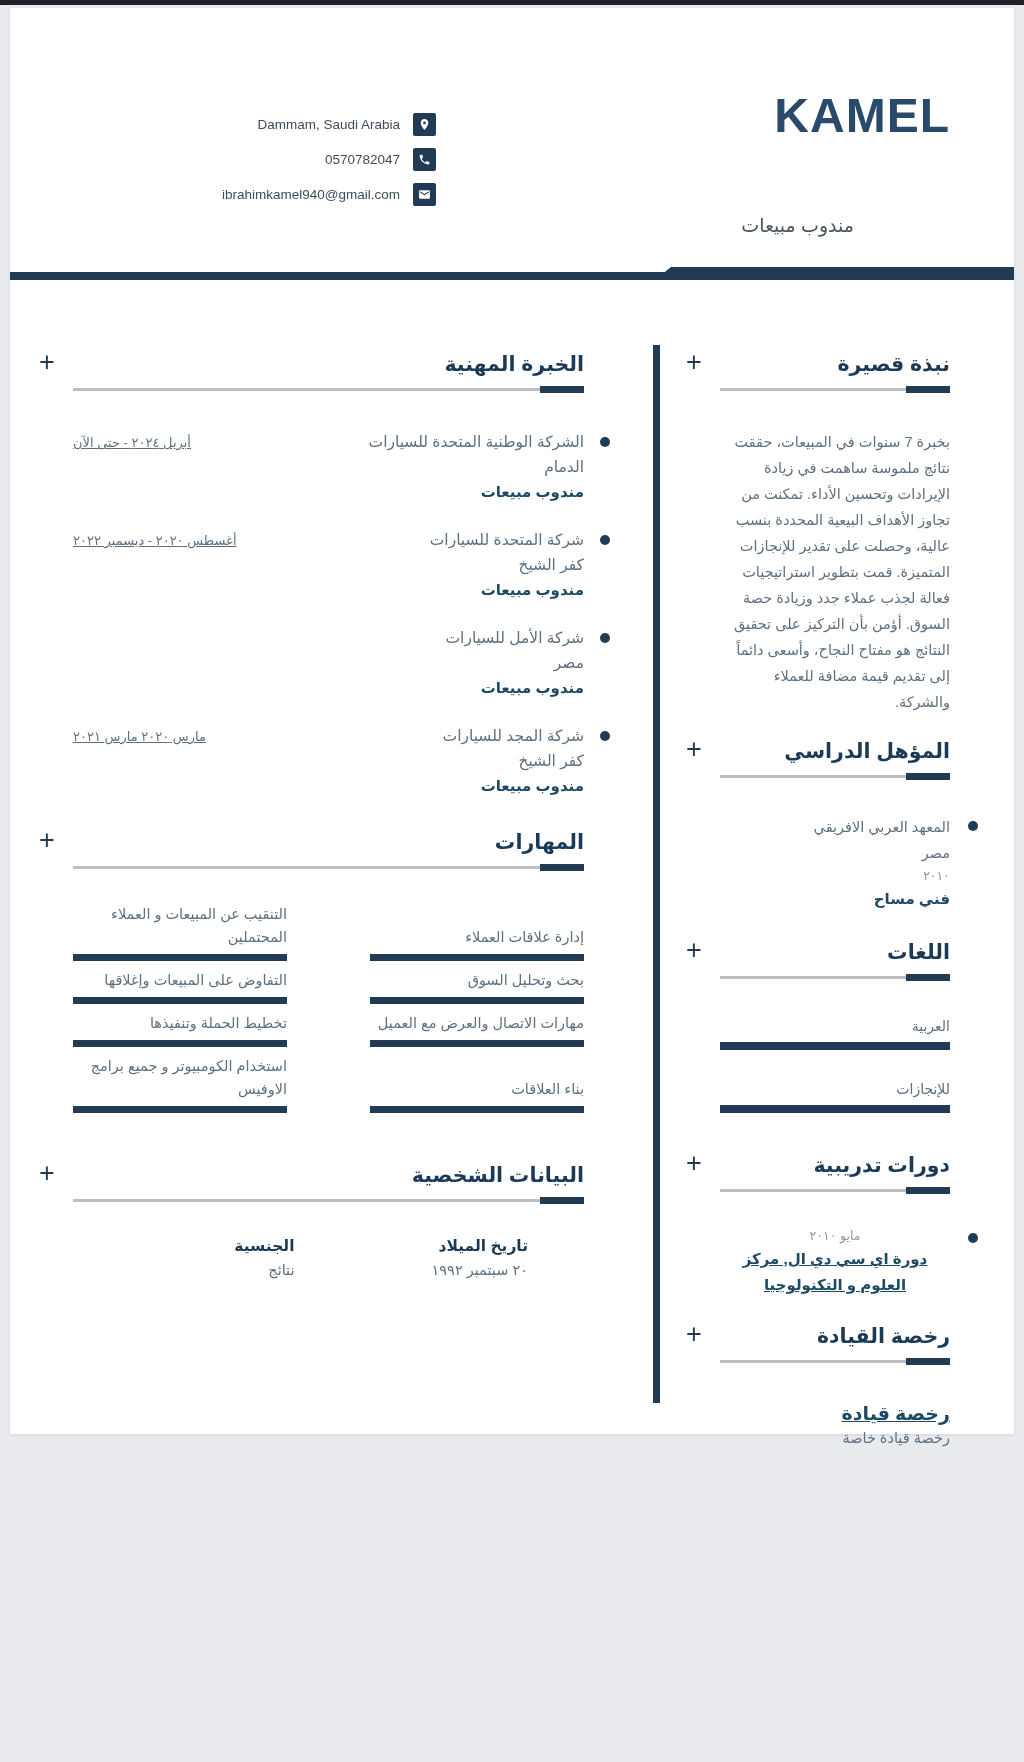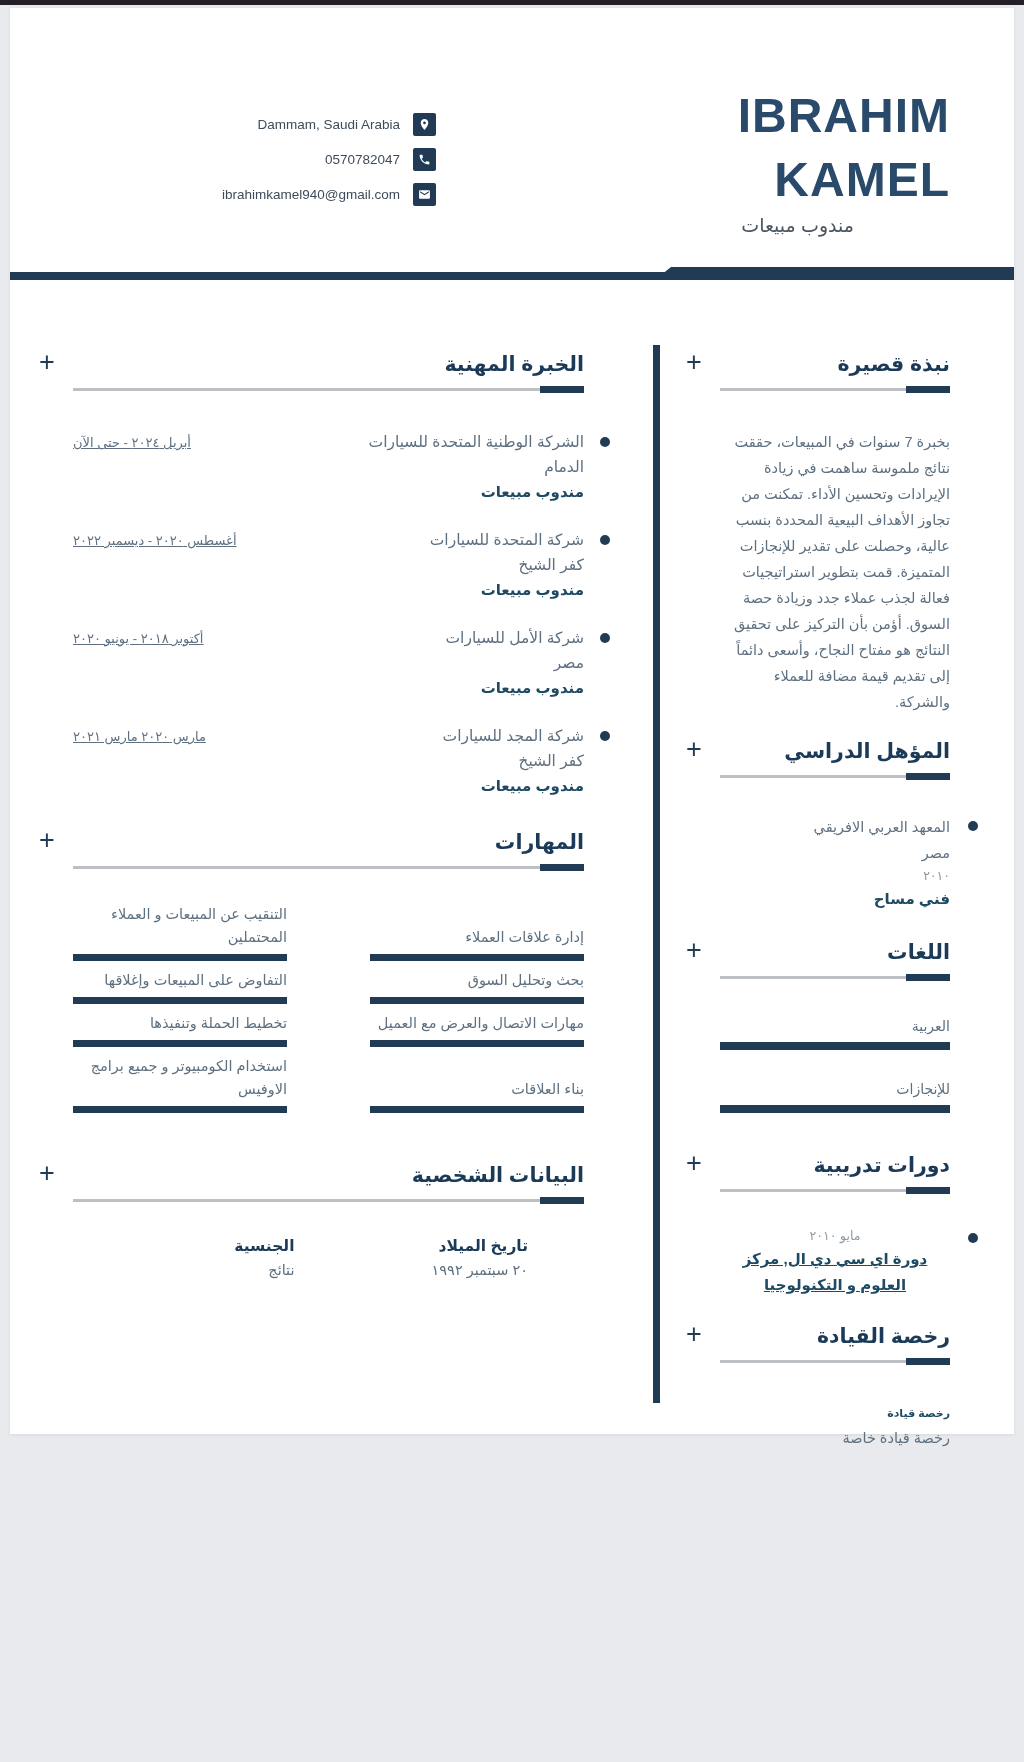--- a/index.html
+++ b/index.html
@@ -81,21 +81,21 @@
   .langs{margin-top:34px;}
   .lang{margin-bottom:28px;direction:rtl;}
   .lang-name{font-size:14px;line-height:22px;color:var(--body);text-align:right;}
   .lang-bar{height:8px;background:var(--navy);margin-top:5px;}
   .courses-head{margin-top:38px;}
   .course-item{margin-top:32px;text-align:center;}
   .course-date{font-size:12.5px;line-height:20px;color:var(--small);}
   .course-name{font-size:15px;line-height:26px;font-weight:bold;color:var(--role);text-decoration:underline;}
   .license-head{margin-top:24px;}
   .license-body{margin-top:36px;direction:rtl;text-align:right;}
-  .license-title{font-size:11px;line-height:25px;font-weight:bold;color:var(--role);}
+  .license-title{font-size:19px;line-height:25px;font-weight:bold;color:var(--role);text-decoration:underline;}
   .license-detail{font-size:14.5px;line-height:25px;color:var(--body);}
 </style>
 </head>
 <body>
 
 <div class="topbar"></div>
 
 <div class="page">
 
   <div class="contact">
@@ -119,21 +119,20 @@
       <span class="c-text">ibrahimkamel940@gmail.com</span>
       <span class="c-icon">
         <svg viewBox="0 0 24 24">
             <path d="M20 4H4c-1.1 0-2 .9-2 2v12c0 1.1.9 2 2 2h16c1.1 0 2-.9 2-2V6c0-1.1-.9-2-2-2zm0 4.2-8 5-8-5V6l8 5 8-5v2.2z" fill="#fff"></path>
           </svg>
       </span>
     </div>
   </div>
 
   <div class="name">
-    <div>IBRAHIM</div>
     <div>KAMEL</div>
   </div>
   <div class="job-title">مندوب مبيعات</div>
 
   <div class="divider-thin"></div>
   <div class="divider-thick"></div>
 
   <div class="vline"></div>
 
   <div class="col-left">
@@ -166,21 +165,20 @@
         </div>
         <div class="exp-date">أغسطس ٢٠٢٠ - ديسمبر ٢٠٢٢</div>
       </div>
       <div class="exp-item">
         <span class="bullet"></span>
         <div class="exp-main">
           <div class="exp-company">شركة الأمل للسيارات</div>
           <div class="exp-city">مصر</div>
           <div class="exp-role">مندوب مبيعات</div>
         </div>
-        <div class="exp-date">أكتوبر ٢٠١٨ - يونيو ٢٠٢٠</div>
       </div>
       <div class="exp-item">
         <span class="bullet"></span>
         <div class="exp-main">
           <div class="exp-company">شركة المجد للسيارات</div>
           <div class="exp-city">كفر الشيخ</div>
           <div class="exp-role">مندوب مبيعات</div>
         </div>
         <div class="exp-date">مارس ٢٠٢٠  مارس ٢٠٢١</div>
       </div>

